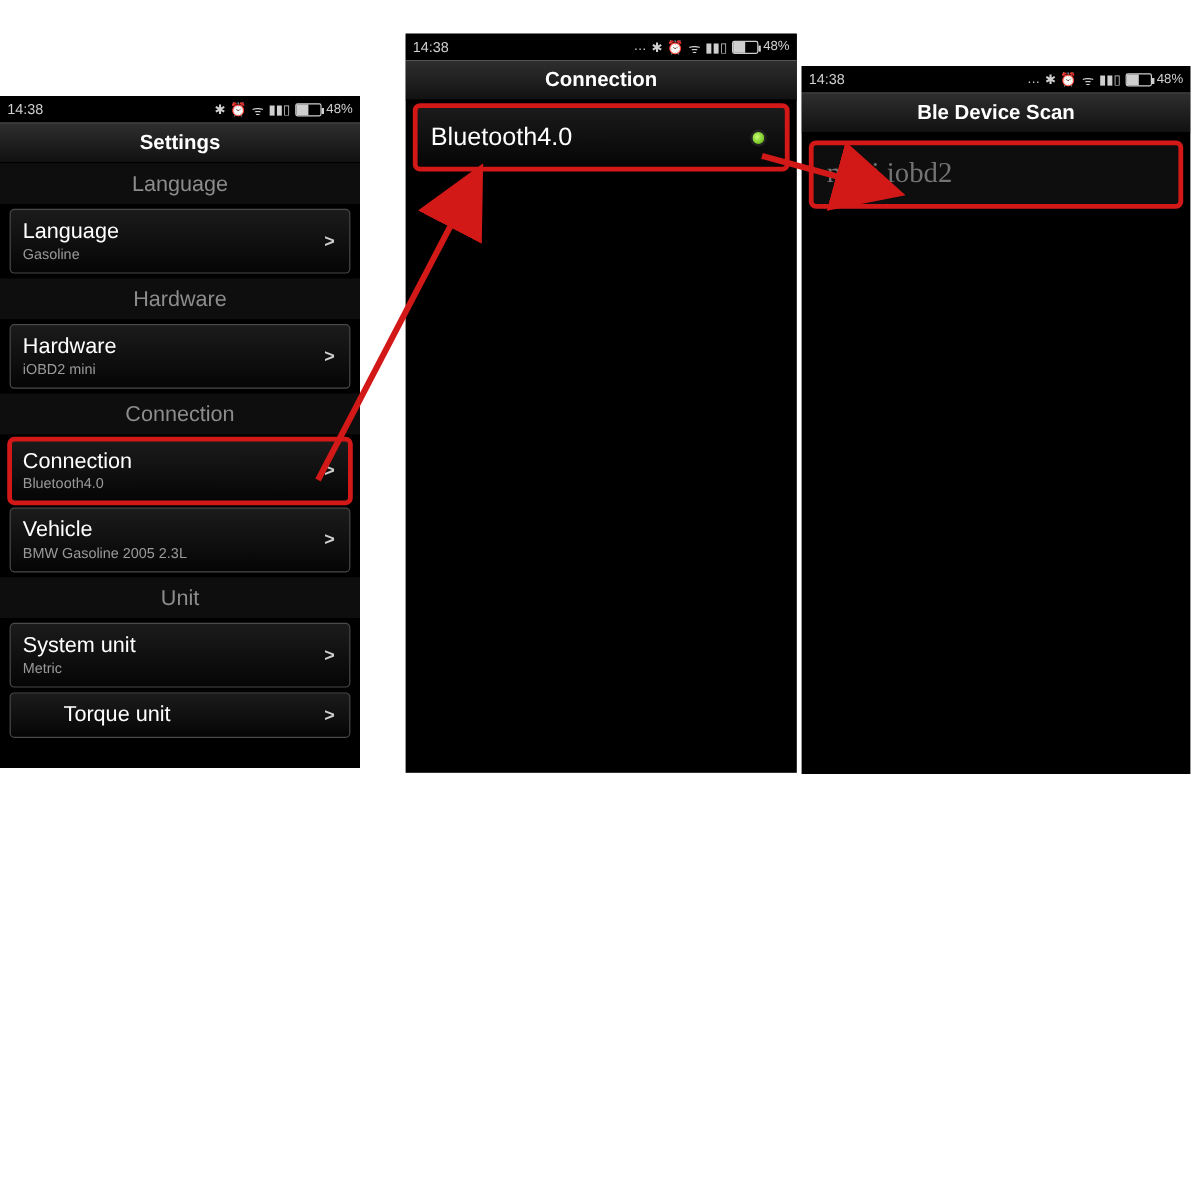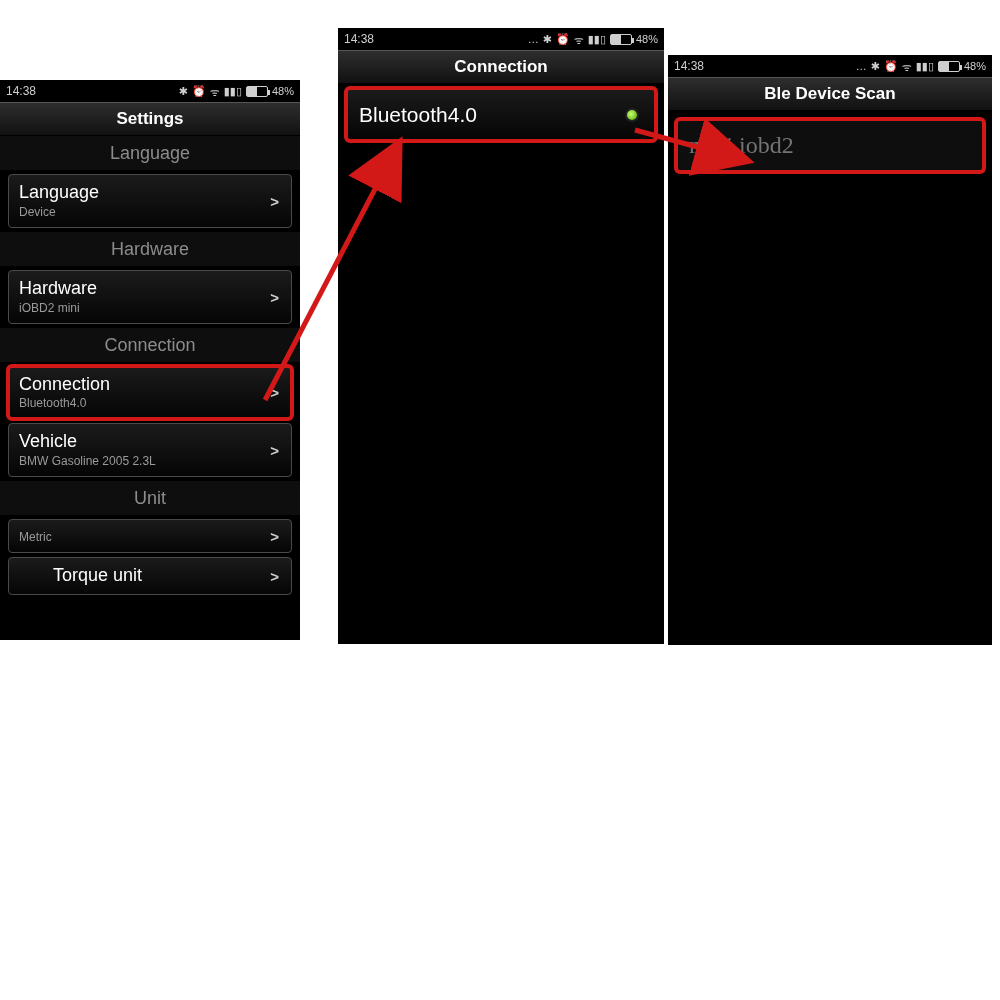--- a/index.html
+++ b/index.html
@@ -123,21 +123,21 @@
           <i></i>
         </span>
       <span>48%</span>
     </span>
   </div>
   <div class="titlebar">Settings</div>
 
   <div class="section">Language</div>
   <div class="row">
     <div class="title">Language</div>
-    <div class="sub">Device</div>
+    <div class="sub">Gasoline</div>
     <span class="chev">&gt;</span>
   </div>
 
   <div class="section">Hardware</div>
   <div class="row">
     <div class="title">Hardware</div>
     <div class="sub">iOBD2 mini</div>
     <span class="chev">&gt;</span>
   </div>
 
@@ -149,20 +149,21 @@
   </div>
 
   <div class="row">
     <div class="title">Vehicle</div>
     <div class="sub">BMW  Gasoline  2005  2.3L</div>
     <span class="chev">&gt;</span>
   </div>
 
   <div class="section">Unit</div>
   <div class="row">
+    <div class="title">System unit</div>
     <div class="sub">Metric</div>
     <span class="chev">&gt;</span>
   </div>
   <div class="row" style="margin-bottom:-10px;padding-left:44px;">
     <div class="title">Torque unit</div>
     <span class="chev">&gt;</span>
   </div>
 </div>
 
 <div class="phone p2">

